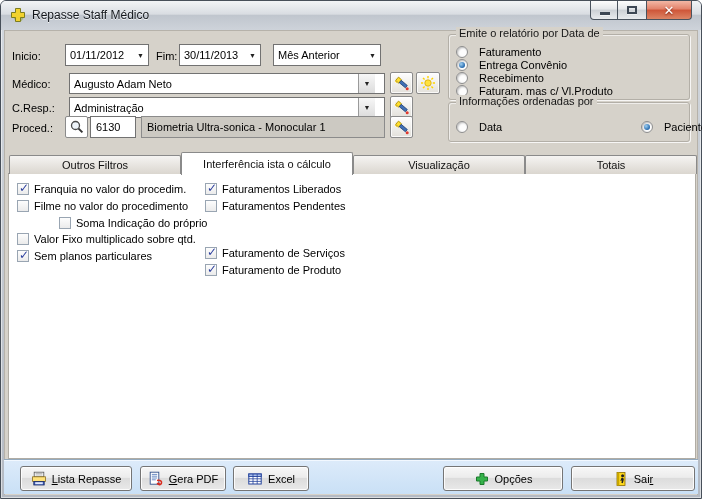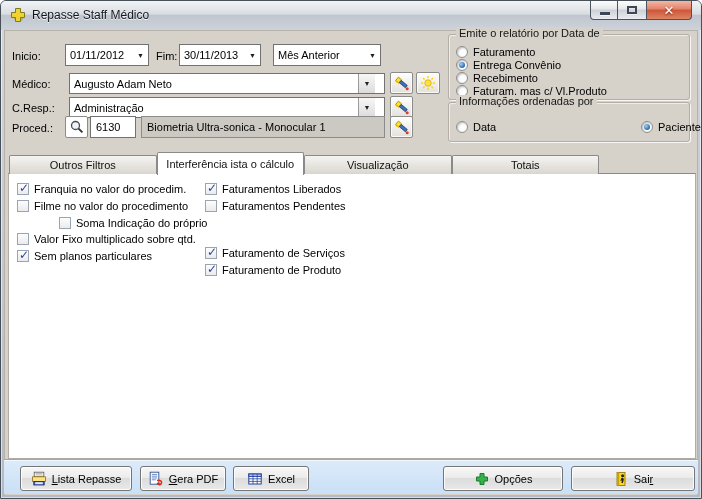--- a/index.html
+++ b/index.html
@@ -55,30 +55,30 @@
         display:flex;align-items:center;padding-left:5px;}
   .f-code{left:89px;top:115px;width:46px;height:22px;}
   .f-desc{left:140px;top:115px;width:244px;height:22px;background:#ccc9c2;border-color:#8b8b8b;}
 
   
   .group{position:absolute;border:1px solid #b3afa7;border-radius:3px;
         box-shadow:1px 1px 0 rgba(255,255,255,.8), inset 1px 1px 0 rgba(255,255,255,.6);}
   .g1{left:447px;top:33px;width:242px;height:66px;}
   .g2{left:447px;top:101px;width:242px;height:40px;}
   .legend{position:absolute;top:-8px;left:7px;background:#d6d2ca;padding:0 3px;font-size:11px;color:#161616;white-space:nowrap;}
-  .rrow{position:absolute;display:flex;align-items:center;gap:5px;font-size:11px;color:#000;white-space:nowrap;}
+  .rrow{position:absolute;display:flex;align-items:center;gap:11px;font-size:11px;color:#000;white-space:nowrap;}
   .rr0{left:7px;top:11px;} .rr1{left:7px;top:24px;} .rr2{left:7px;top:37px;} .rr3{left:7px;top:50px;}
   .rdata{left:7px;top:18px;} .rpaciente{left:192px;top:18px;}
   .radio{width:12px;height:12px;border-radius:50%;background:#fdfdfd;border:1px solid #8d8d8d;
         box-shadow:inset 1px 1px 2px rgba(0,0,0,.25);position:relative;flex:0 0 auto;}
   .radio.on::after{content:"";position:absolute;inset:2px;border-radius:50%;
         background:radial-gradient(circle at 35% 35%, #9fd0f2, #1f63a8 75%);}
 
   
-  .tabs{position:absolute;left:8px;top:151px;width:590px;height:22px;display:flex;z-index:2;justify-content:space-between;}
+  .tabs{position:absolute;left:8px;top:151px;width:688px;height:22px;display:flex;z-index:2;justify-content:space-between;}
   .tab{flex:1;margin-top:3px;background:linear-gradient(#f5f4f2,#dad6cf);border:1px solid #8a8a8a;border-bottom:none;
         border-radius:2px 2px 0 0;display:flex;align-items:center;justify-content:center;font-size:11px;color:#111;}
   .tab.active{margin-top:0;height:23px;background:#fff;position:relative;z-index:3;}
   .content{position:absolute;left:7px;top:172px;width:688px;height:286px;background:#fff;
         border:1px solid #b0aca4;border-top:1px solid #8a8a8a;z-index:1;}
 
   .cbrow{position:absolute;display:flex;align-items:center;gap:5px;font-size:11px;color:#000;z-index:4;white-space:nowrap;}
   .cl0{left:16px;top:182px;} .cl1{left:16px;top:199px;} .cl2{left:16px;top:216px;padding-left:42px;}
   .cl3{left:16px;top:232px;} .cl4{left:16px;top:249px;}
   .cr0{left:204px;top:182px;} .cr1{left:204px;top:199px;} .cr2{left:204px;top:216px;}

